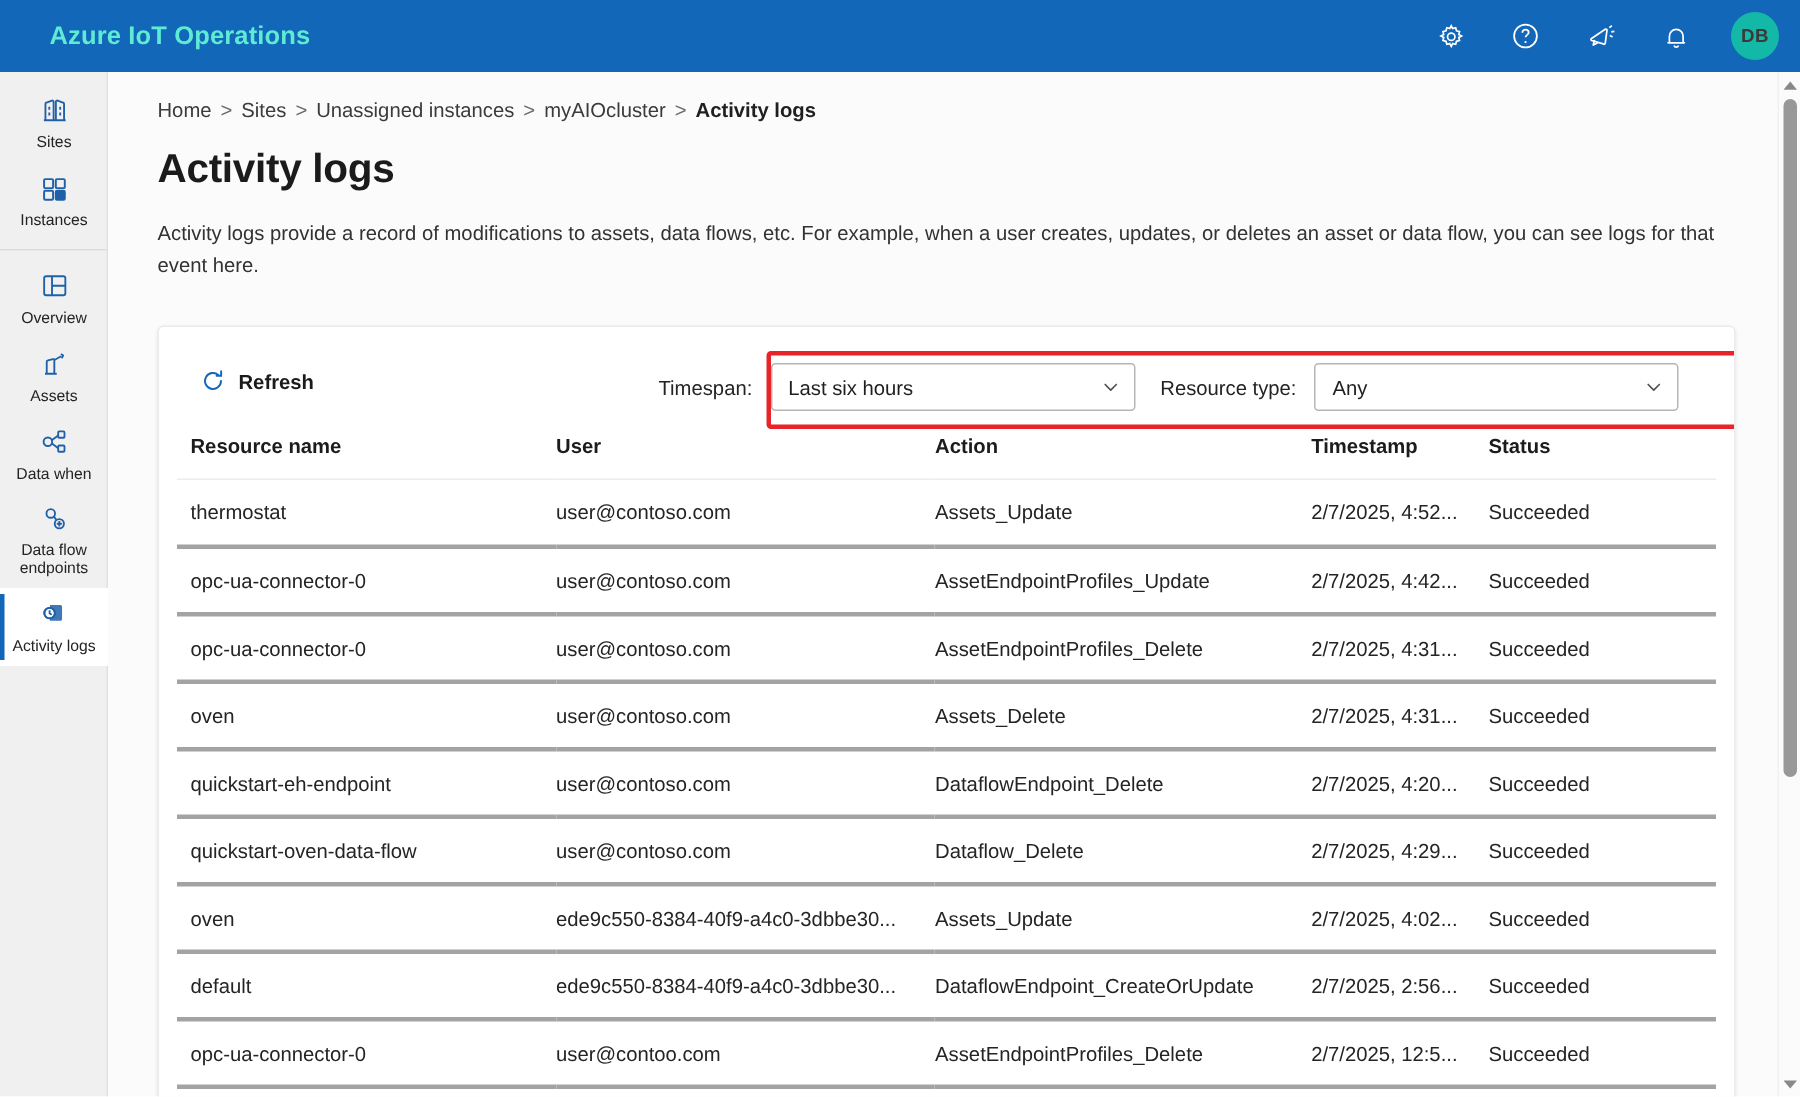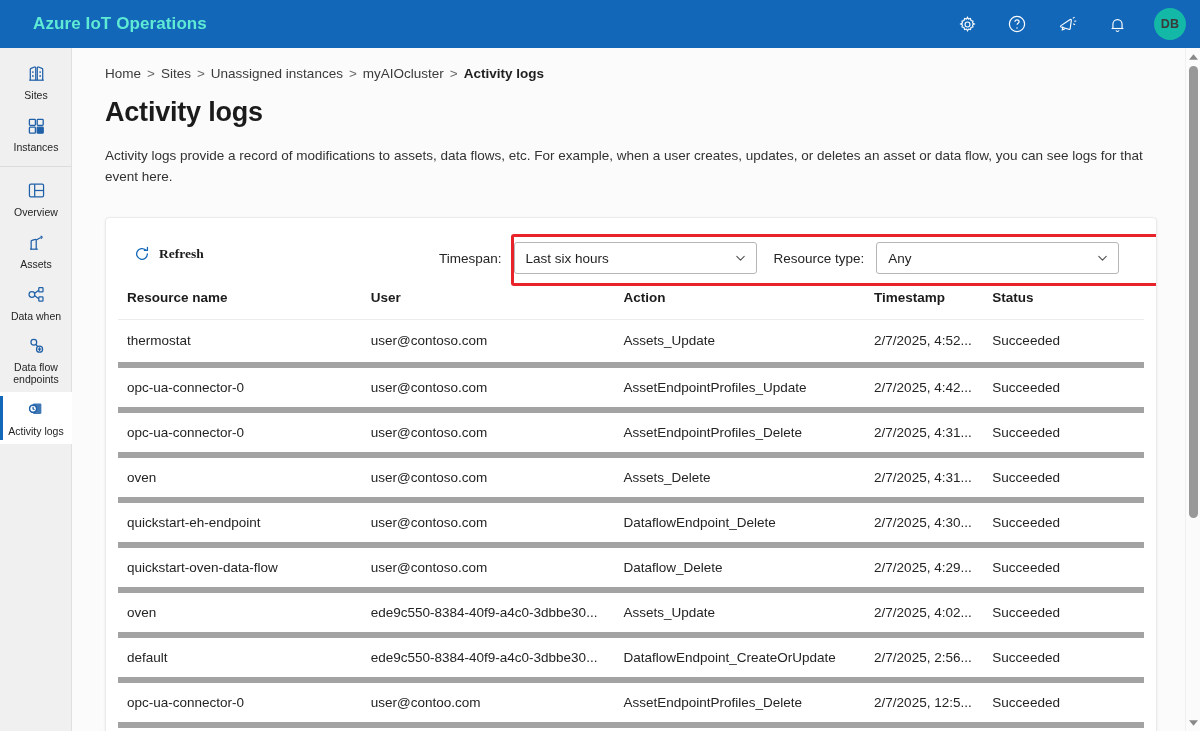--- a/index.html
+++ b/index.html
@@ -87,22 +87,22 @@
   .card {
     position:absolute; left:33px; top:169px; width:1052px; height:520px;
     background:#ffffff; border:1px solid #ebebeb; border-radius:4px;
     box-shadow:0 1px 3px rgba(0,0,0,0.07);
     overflow:hidden;
   }
   .toolbar {
     height:72px; display:flex; align-items:center; position:relative;
   }
   .refresh-btn {
-    display:flex; gap:9px; margin-left:21px;
-    cursor:pointer; padding:5px 7px; border-radius:3px;font-family:Liberation Serif, serif;
+    display:flex; align-items:center; gap:9px; margin-left:21px;
+    cursor:pointer; padding:5px 7px; border-radius:3px;
   }
   .refresh-btn .ri { color:#1267b8; display:flex; align-items:center; }
   .refresh-label { font-size:13.5px; font-weight:600; color:#1b1b1b; }
 
   .filters {
     position:absolute; left:333px; top:16px; display:flex; align-items:flex-end;
     height:40px;
   }
   .filter-group { display:flex; align-items:center; }
   .filter-label {
@@ -128,21 +128,21 @@
   }
 
   
   .tbl { width:100%; border-collapse:collapse; table-layout:fixed; }
   .tbl th {
     text-align:left; font-size:13.5px; font-weight:700; color:#1c1c1c;
     padding:0 0 14px 0; border-bottom:1px solid #ececec;
   }
   .tbl td {
     font-size:13.5px; color:#242424; padding:0;
-    height:45px; border-bottom:6px solid #a3a3a3;
+    height:45px; border-bottom:3px solid #a3a3a3;
     overflow:hidden; white-space:nowrap; text-overflow:ellipsis;
   }
   .tbl tr.hrow th:first-child, .tbl tr td:first-child { padding-left:9px; }
   .thead-wrap { padding:0 12px; }
   .col-res { width:250px; }
   .col-user { width:250px; }
   .col-act  { width:248px; }
   .col-time { width:117px; }
   .col-stat { width:150px; }
 
@@ -397,21 +397,21 @@
               <td>oven</td>
               <td>user@contoso.com</td>
               <td>Assets_Delete</td>
               <td>2/7/2025, 4:31...</td>
               <td>Succeeded</td>
             </tr>
             <tr>
               <td>quickstart-eh-endpoint</td>
               <td>user@contoso.com</td>
               <td>DataflowEndpoint_Delete</td>
-              <td>2/7/2025, 4:30...</td>
+              <td>2/7/2025, 4:20...</td>
               <td>Succeeded</td>
             </tr>
             <tr>
               <td>quickstart-oven-data-flow</td>
               <td>user@contoso.com</td>
               <td>Dataflow_Delete</td>
               <td>2/7/2025, 4:29...</td>
               <td>Succeeded</td>
             </tr>
             <tr>

